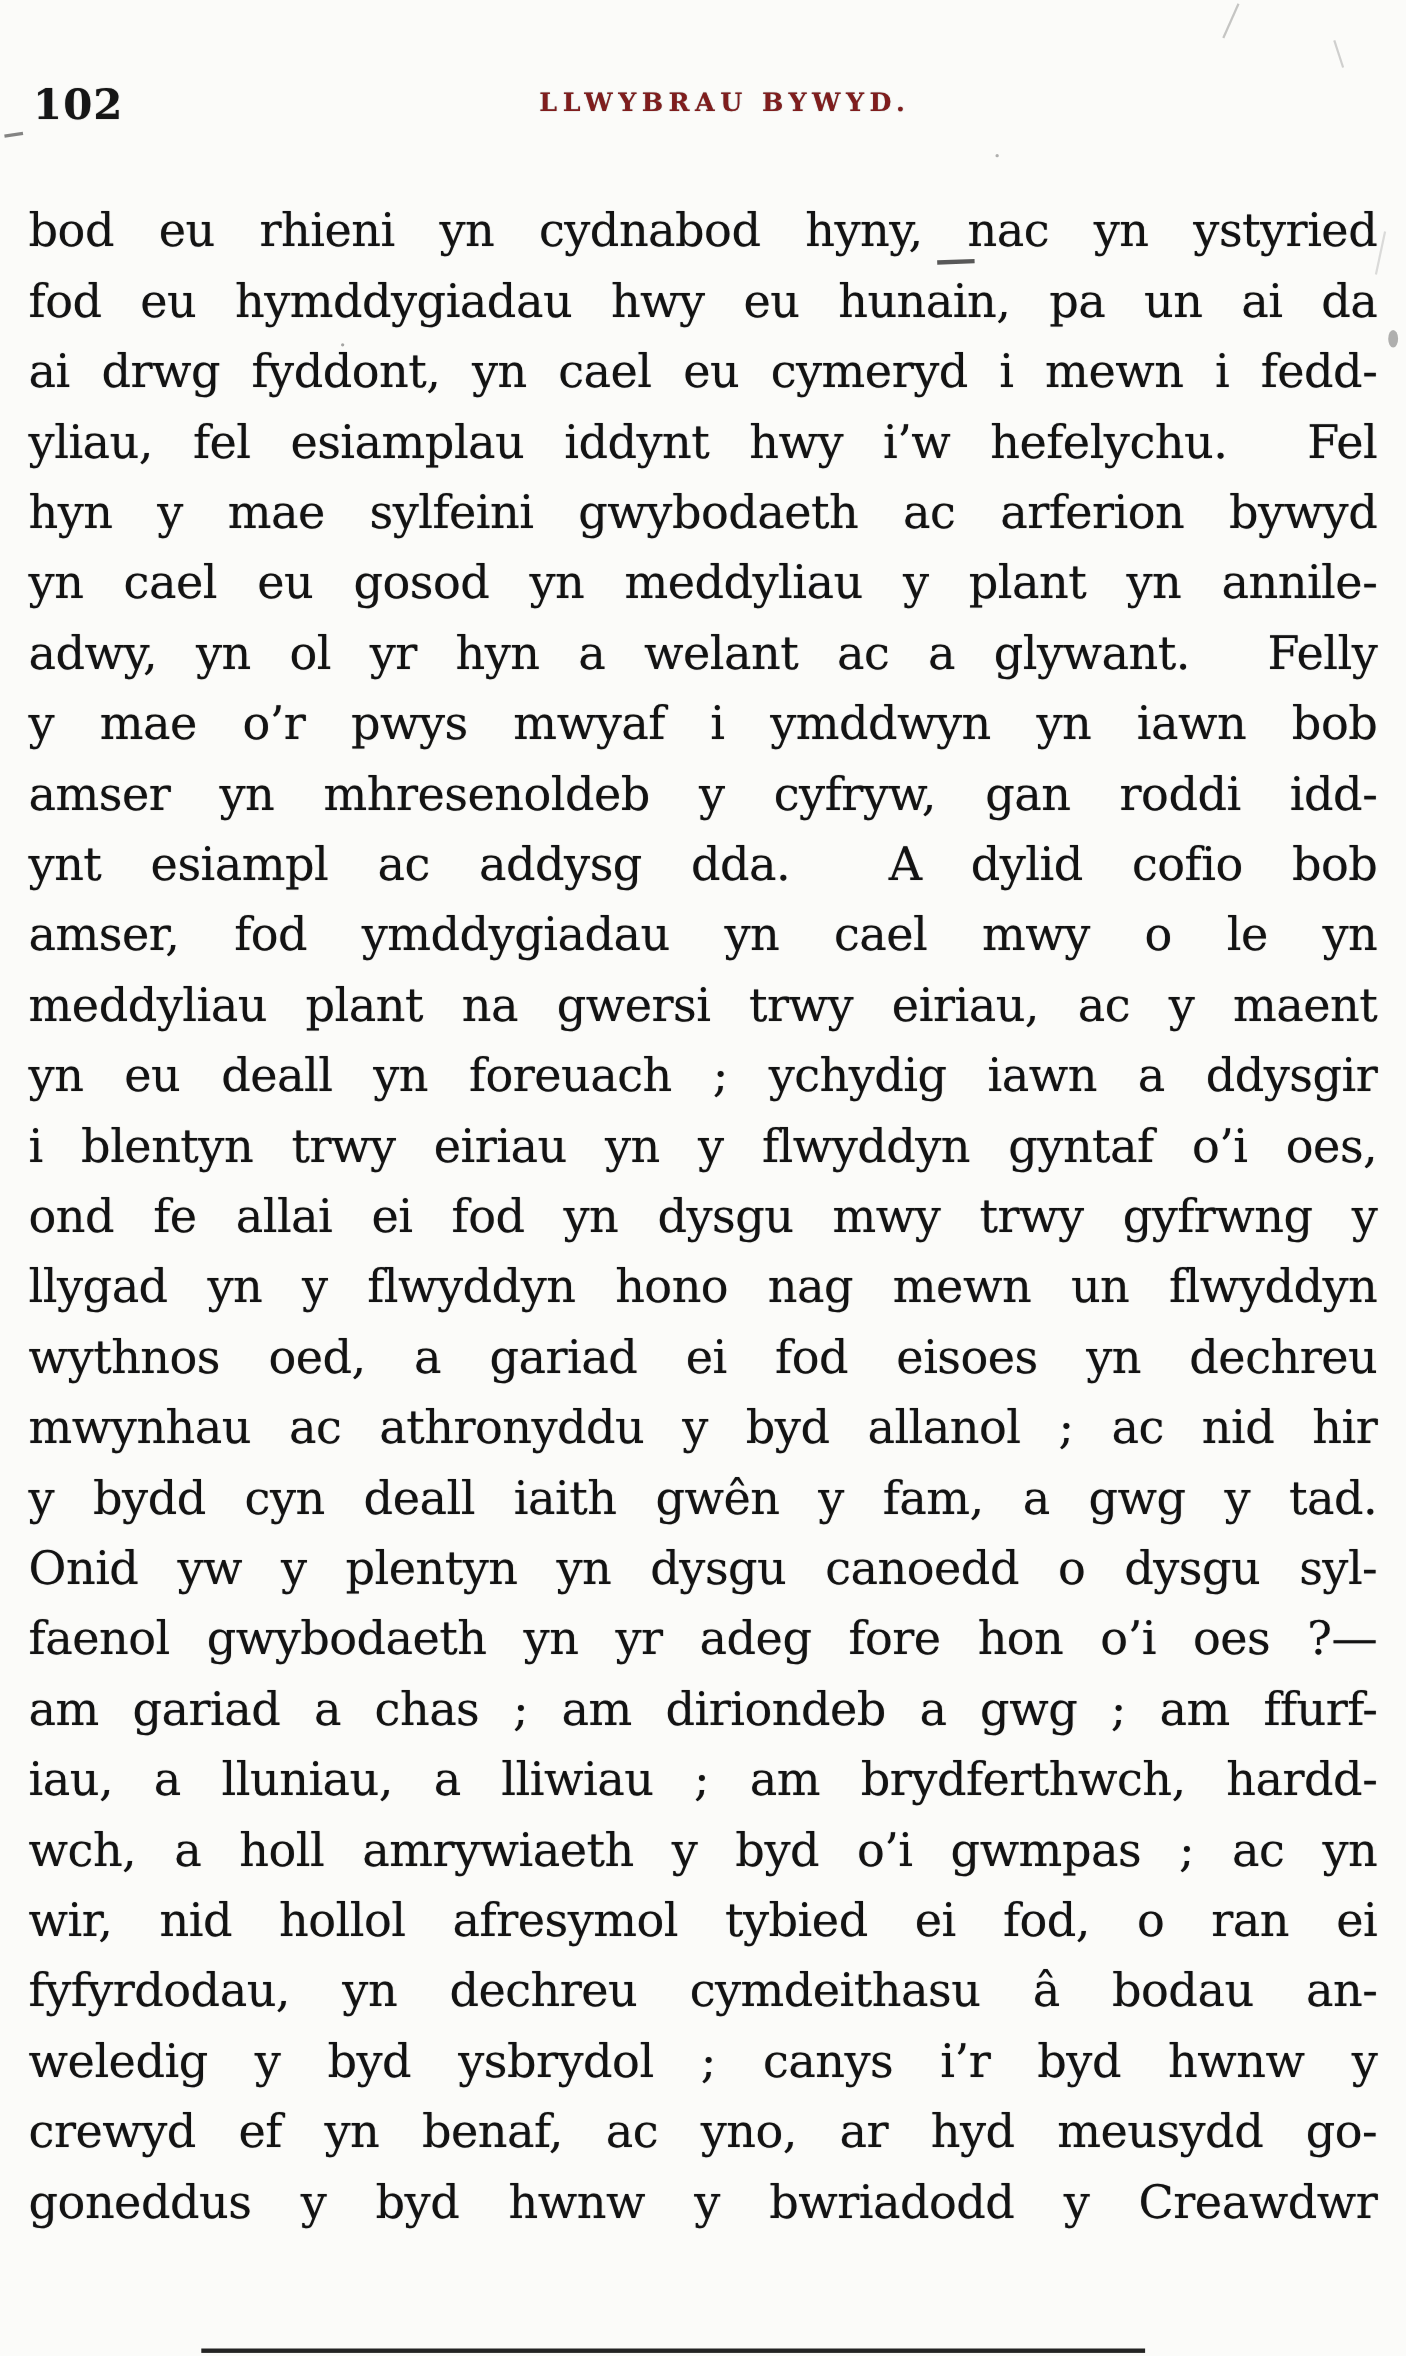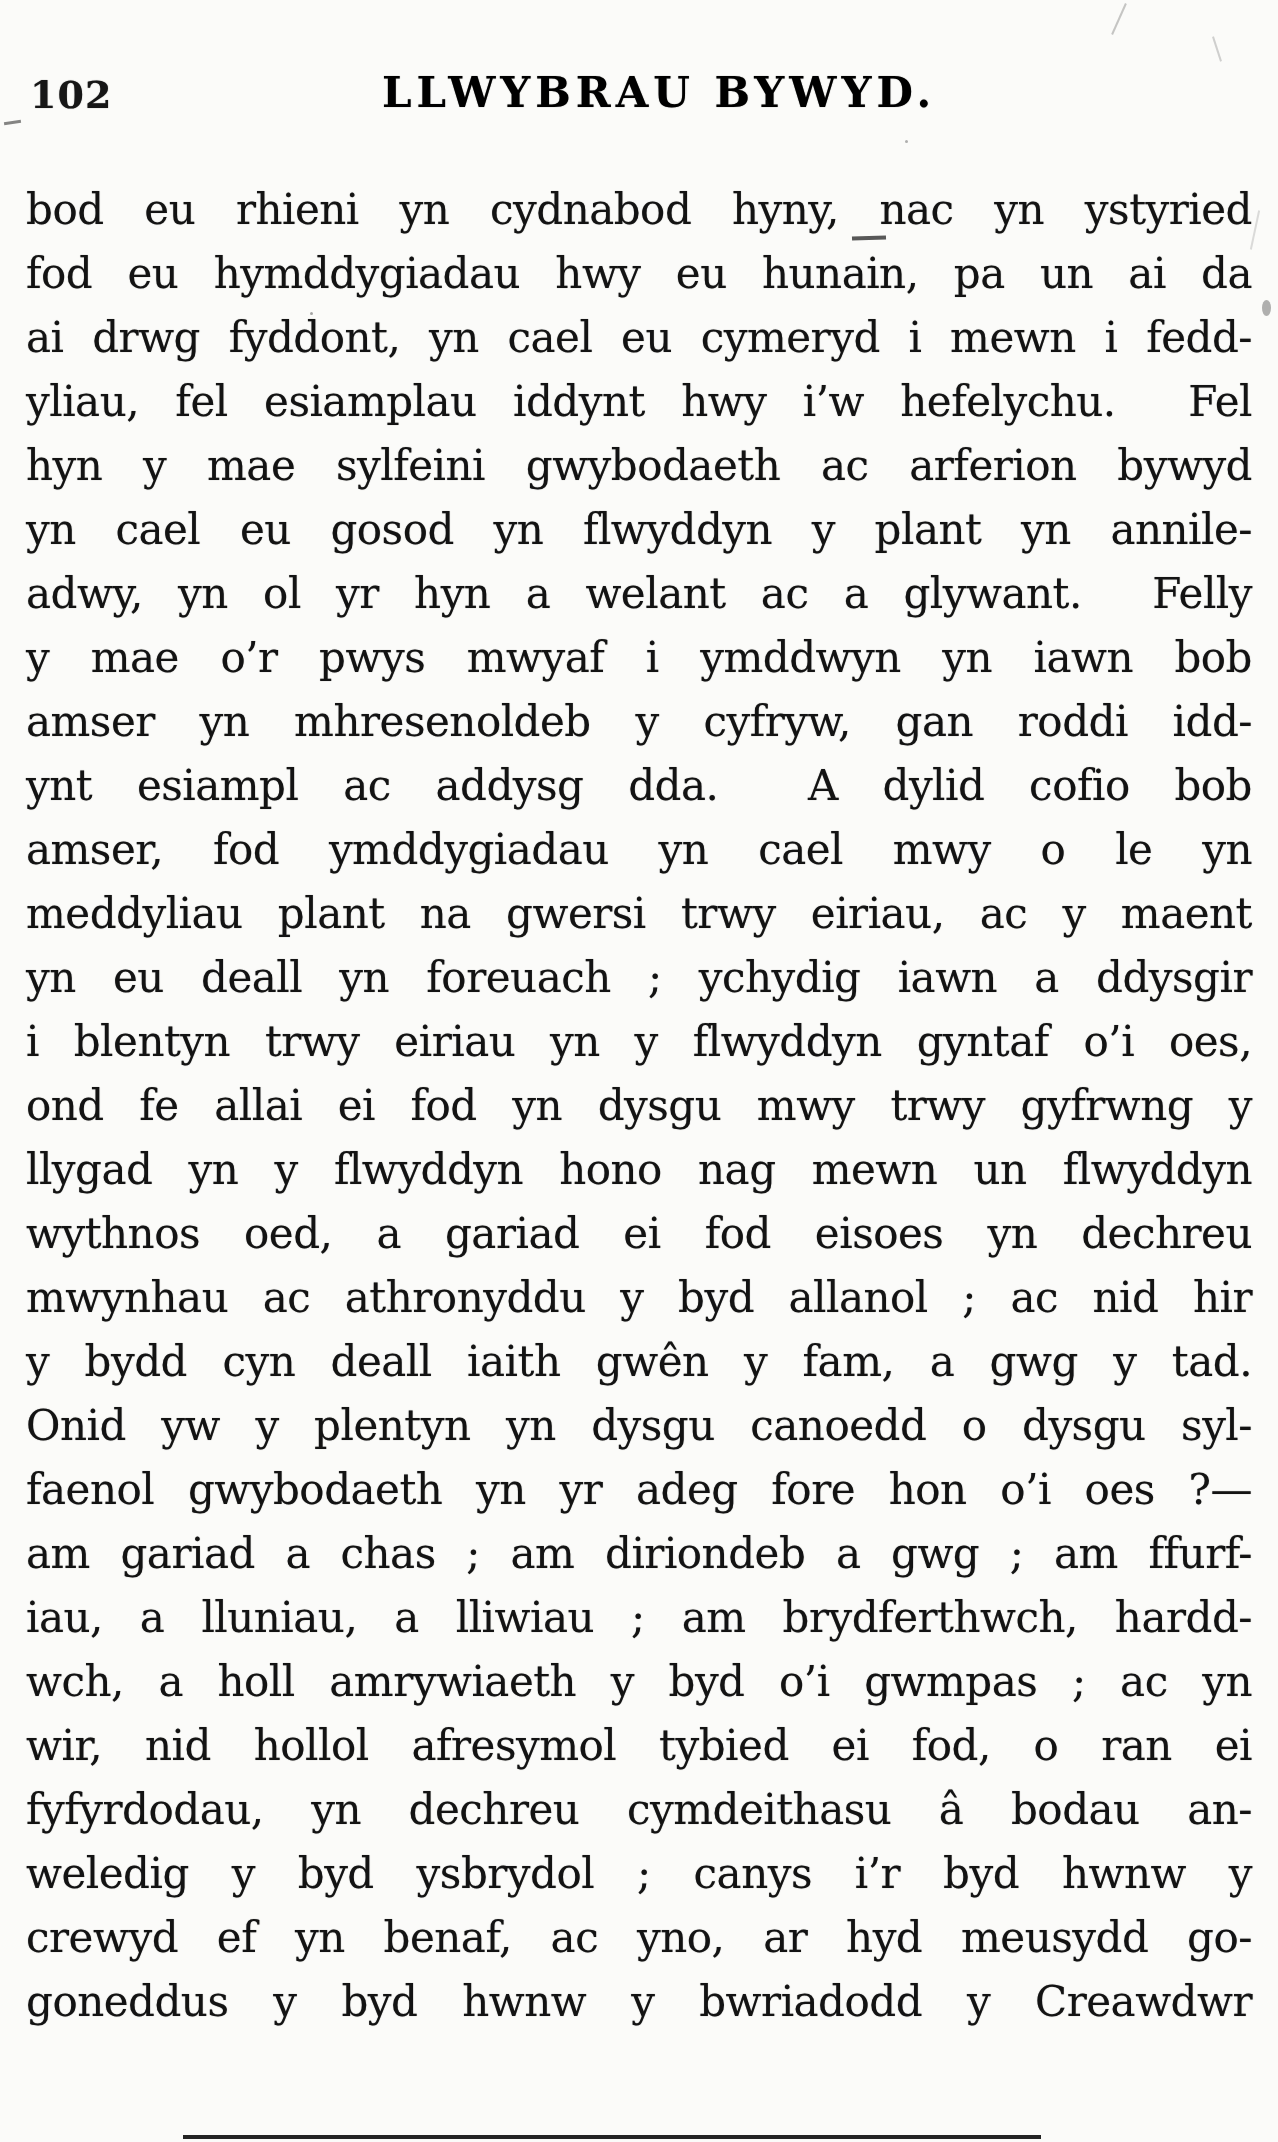--- a/index.html
+++ b/index.html
@@ -24,28 +24,28 @@
     top: 72px;
     left: 30px;
     font-size: 38px;
     font-weight: 700;
     letter-spacing: 1px;
     color: #161616;
     text-shadow: 0 0 1px rgba(0,0,0,0.55);
   }
   .running-title {
     position: absolute;
-    top: 68px;
+    top: 80px;
     left: 40px;
     right: 0;
     text-align: center;
-    font-size: 42px;
+    font-size: 23px;
     font-weight: 700;
     letter-spacing: 5px;
-    color: #000000;
+    color: #7f1d1d;
     text-shadow: 0 0 1px rgba(0,0,0,0.5);
   }
   .body-text {
     position: absolute;
     top: 178px;
     left: 26px;
     width: 1226px;
   }
   .line {
     text-align: justify;
@@ -81,21 +81,21 @@
 
   <div class="page-number">102</div>
   <div class="running-title">LLWYBRAU BYWYD.</div>
 
   <div class="body-text">
     <div class="line">bod eu rhieni yn cydnabod hyny, nac yn ystyried</div>
     <div class="line">fod eu hymddygiadau hwy eu hunain, pa un ai da</div>
     <div class="line">ai drwg fyddont, yn cael eu cymeryd i mewn i fedd-</div>
     <div class="line">yliau, fel esiamplau iddynt hwy i’w hefelychu.&nbsp; Fel</div>
     <div class="line">hyn y mae sylfeini gwybodaeth ac arferion bywyd</div>
-    <div class="line">yn cael eu gosod yn flwyddyn y plant yn annile-</div>
+    <div class="line">yn cael eu gosod yn meddyliau y plant yn annile-</div>
     <div class="line">adwy, yn ol yr hyn a welant ac a glywant.&nbsp; Felly</div>
     <div class="line">y mae o’r pwys mwyaf i ymddwyn yn iawn bob</div>
     <div class="line">amser yn mhresenoldeb y cyfryw, gan roddi idd-</div>
     <div class="line">ynt esiampl ac addysg dda.&nbsp; A dylid cofio bob</div>
     <div class="line">amser, fod ymddygiadau yn cael mwy o le yn</div>
     <div class="line">meddyliau plant na gwersi trwy eiriau, ac y maent</div>
     <div class="line">yn eu deall yn foreuach ; ychydig iawn a ddysgir</div>
     <div class="line">i blentyn trwy eiriau yn y flwyddyn gyntaf o’i oes,</div>
     <div class="line">ond fe allai ei fod yn dysgu mwy trwy gyfrwng y</div>
     <div class="line">llygad yn y flwyddyn hono nag mewn un flwyddyn</div>

